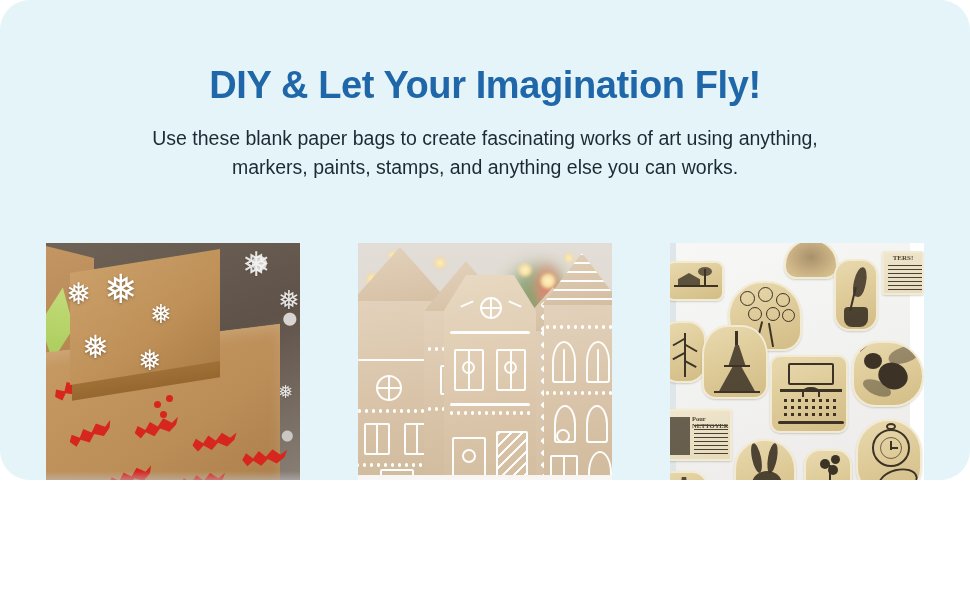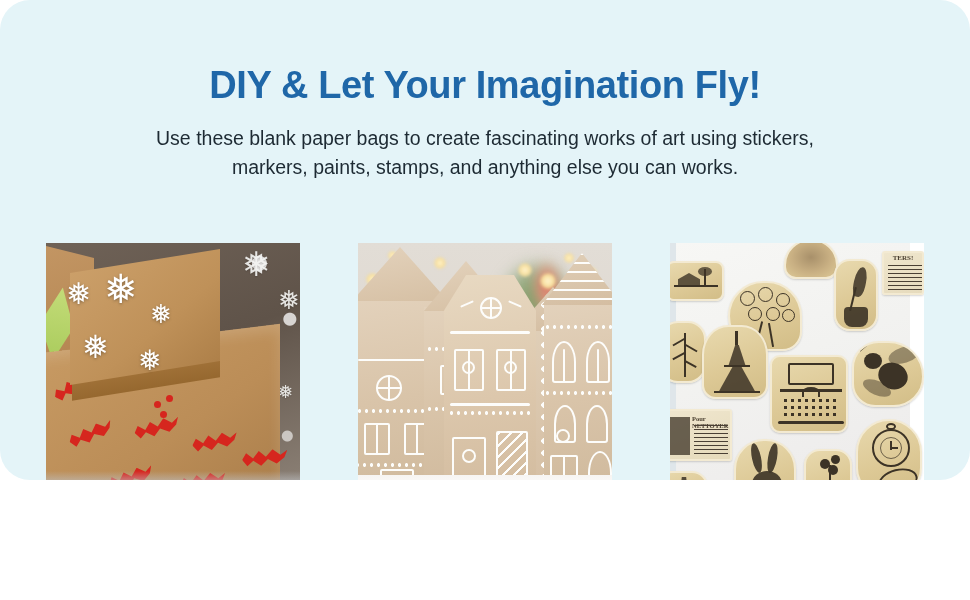--- a/index.html
+++ b/index.html
@@ -269,21 +269,21 @@
   }
 </style>
 </head>
 <body>
 
 <div class="banner">
 
   <div class="header">
     <div class="headline">DIY &amp; Let Your Imagination Fly!</div>
     <div class="subtitle">
-      <span class="line" id="sub1">Use these blank paper bags to create fascinating works of art using stickers,</span>
+      <span class="line" id="sub1">Use these blank paper bags to create fascinating works of art using anything,</span>
       <span class="line" id="sub2">markers, paints, stamps, and anything else you can works.</span>
     </div>
   </div>
 
   <div class="gallery">
 
     <div class="photo">
       <div class="p1-bg"></div>
       <div id="p1-tissue">
           <span class="p1-tissue-flake" style="left: 196px; top: 4px; font-size: 34px;">❅</span>

